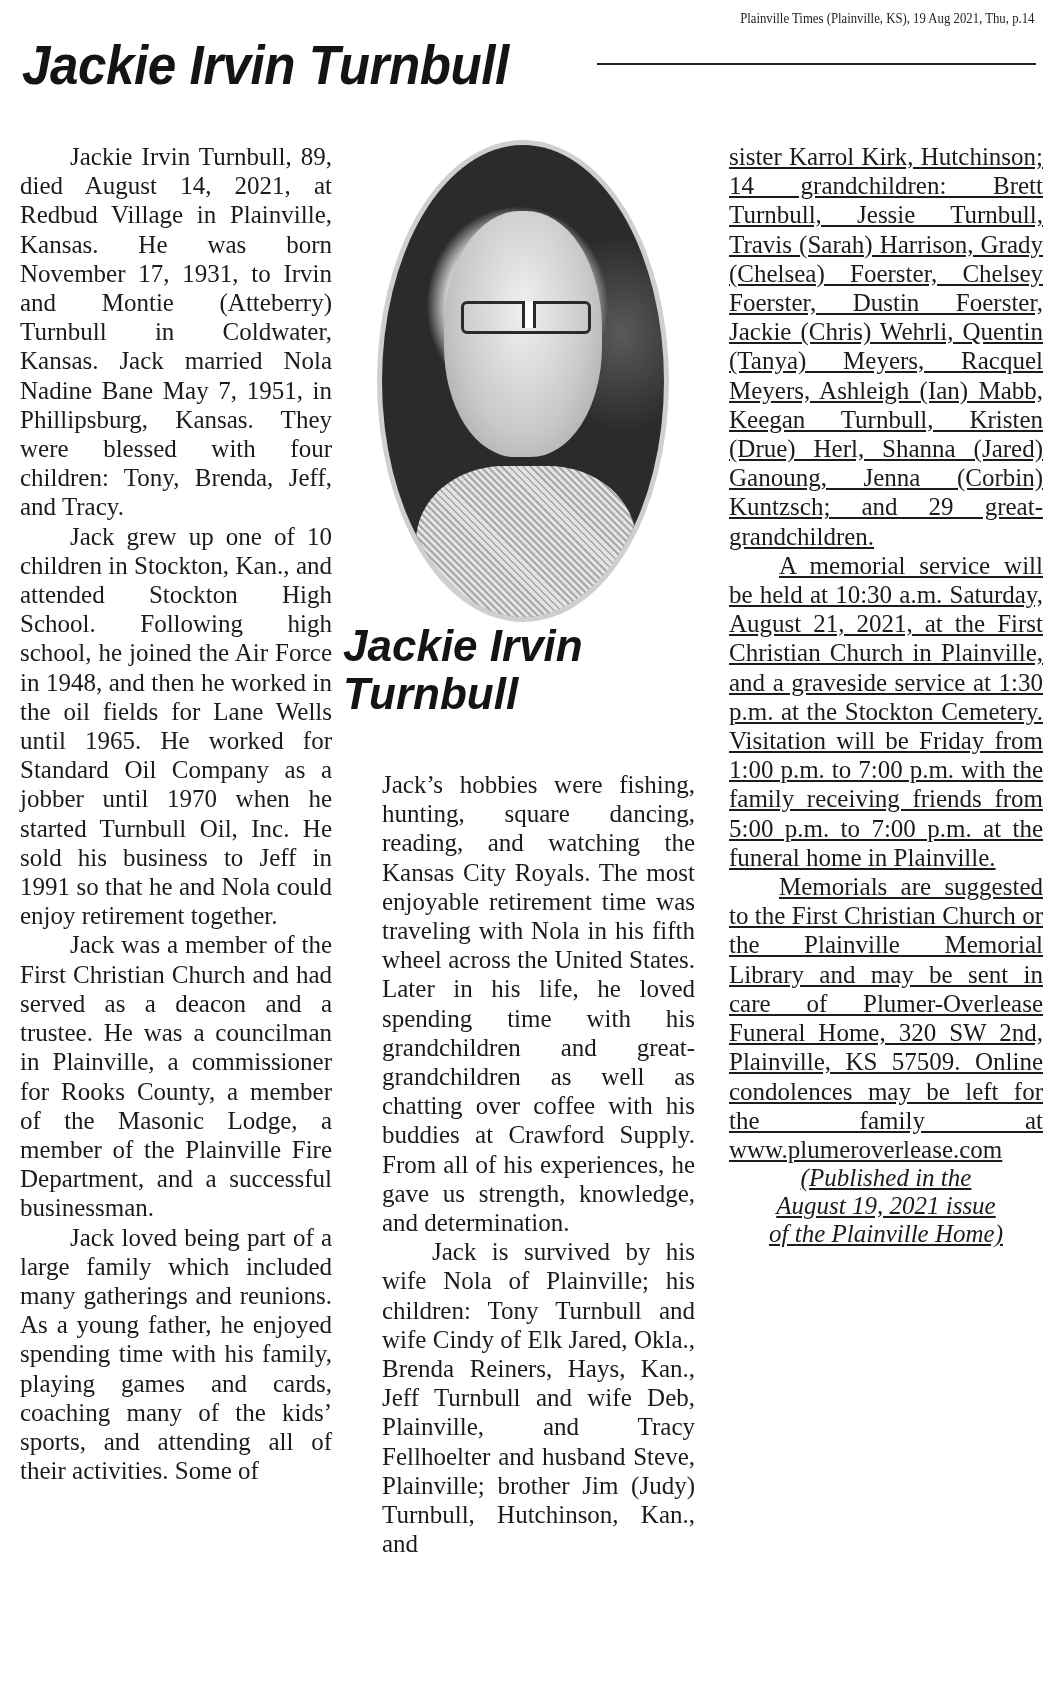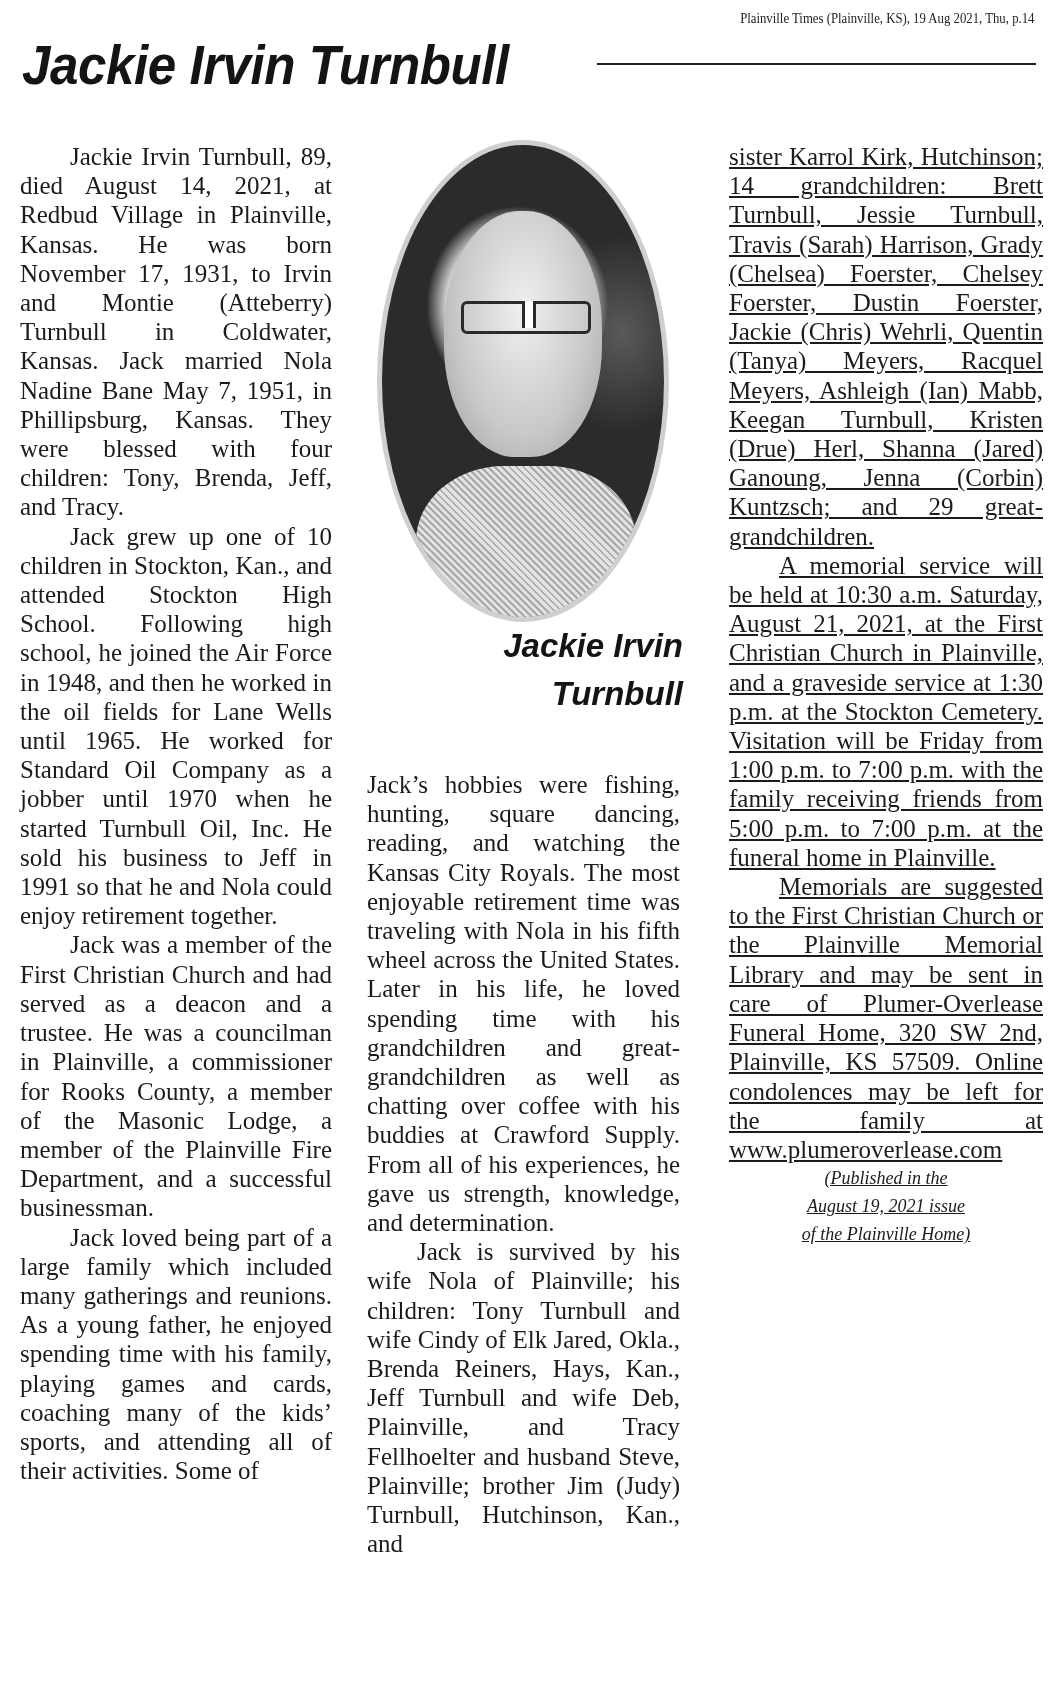--- a/index.html
+++ b/index.html
@@ -19,21 +19,21 @@
     position: absolute; left: 597px; right: 14px; top: 63px; height: 2px; background: #222;
   }
   .col {
     position: absolute; top: 142px; width: 312px;
     font-family: "Liberation Serif", serif; font-size: 25px; line-height: 29.2px;
     color: #1b1a1f;
   }
   .col p { margin: 0; text-align: justify; text-align-last: left; hyphens: manual; }
   .col p.indent { text-indent: 50px; }
   .col1 { left: 20px; }
-  .col2 { left: 367px; top: 770px; width: 313px; }
+  .col2 { left: 382px; top: 770px; width: 313px; }
   .col3 { left: 729px; width: 314px; text-decoration: underline; }
   .photo-wrap {
     position: absolute; left: 377px; top: 140px; width: 292px; height: 482px;
     border-radius: 50%; background: #cfcfcf; padding: 0;
   }
   .photo {
     position: absolute; left: 5px; top: 5px; right: 5px; bottom: 5px; border-radius: 50%;
     overflow: hidden;
     background:
       radial-gradient(ellipse 46% 30% at 48% 34%, #e9e9e9 0%, #cfcfcf 55%, rgba(0,0,0,0) 70%),
@@ -52,26 +52,26 @@
   .glasses::after {
     content: ""; position: absolute; left: 47%; top: -3px; width: 6%; height: 100%;
     background: #fff; border-left: 3px solid #2a2a2a; border-right: 3px solid #2a2a2a;
   }
   .shirt {
     position: absolute; left: 12%; top: 68%; width: 78%; height: 40%;
     background: repeating-linear-gradient(45deg, #e2e2e2 0 3px, #a9a9a9 3px 5px);
     border-radius: 40% 40% 0 0;
   }
   .photo-caption {
-    position: absolute; left: 343px; top: 622px; width: 340px; text-align: right;
+    position: absolute; left: 343px; top: 622px; width: 340px; text-align: left;
     font-family: "Liberation Sans", sans-serif; font-weight: bold; font-style: italic;
-    font-size: 33px; line-height: 48px; color: #141414;
+    font-size: 44px; line-height: 48px; color: #141414;
   }
   .pub-note {
-    font-family: "Liberation Serif", serif; font-style: italic; font-size: 18px; line-height: 28px;
+    font-family: "Liberation Serif", serif; font-style: italic; font-size: 25px; line-height: 28px;
     text-align: center !important; text-align-last: center !important; margin-top: 0;
   }
 </style>
 </head>
 <body>
 
 <div class="source-line">Plainville Times (Plainville, KS), 19 Aug 2021, Thu, p.14</div>
 <h1 class="headline" style="margin:0;">Jackie Irvin Turnbull</h1>
 <div class="headline-rule"></div>
 

